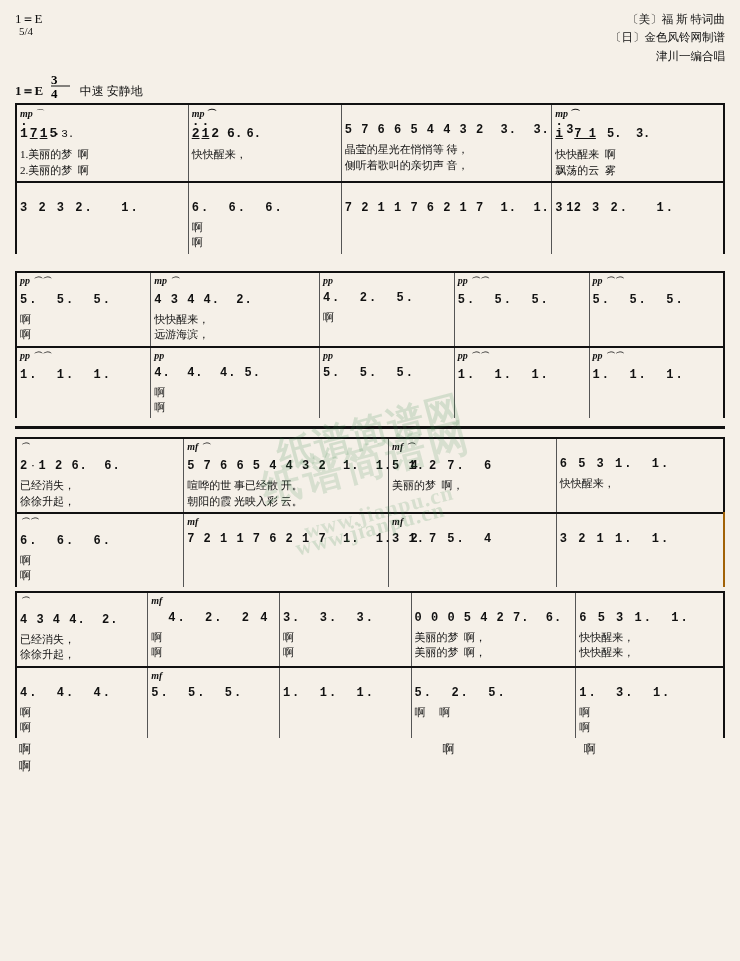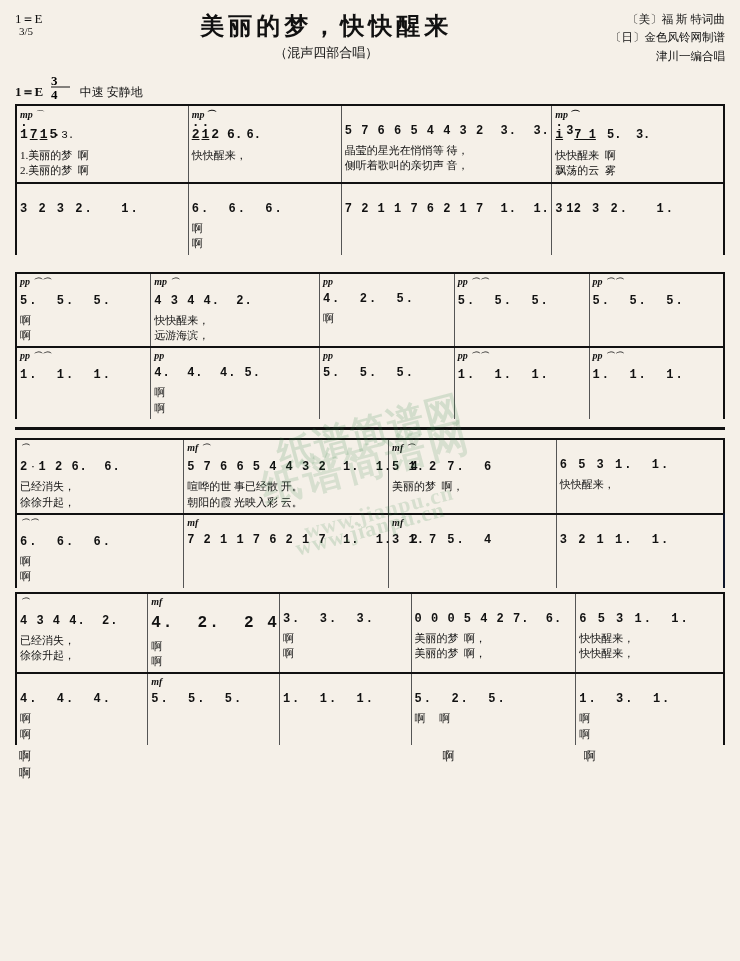--- a/index.html
+++ b/index.html
@@ -133,25 +133,21 @@
 
   </style>
 </head>
 <body>
 
 <div class="page">
 
   <div class="top-area">
     <div class="top-left">
       <span class="key-sig">1＝E</span>
-      <span class="key-sig" style="font-size:11px; vertical-align:super; display:inline-block; line-height:1; margin-left:4px; position:relative; top:-2px;">3/5</span>
-    </div>
-    <div class="title-section">
-      <div class="main-title">美丽的梦，快快醒来</div>
-      <div class="subtitle">（混声四部合唱）</div>
+      <span class="key-sig" style="font-size:11px; vertical-align:super; display:inline-block; line-height:1; margin-left:4px; position:relative; top:-2px;">5/4</span>
     </div>
     <div class="source-info">
       <div>〔美〕福 斯 特词曲</div>
       <div>〔日〕金色风铃网制谱</div>
       <div>津川一编合唱</div>
     </div>
   </div>
 
   <div style="display:flex; align-items:baseline; gap:8px; margin-bottom:3px; font-size:12px;">
     <span style="font-size:13px; font-weight:bold;">1＝E &nbsp;<span style="display:inline-block; width:22px; height:28px; position:relative; top:4px;">
@@ -396,21 +392,21 @@
           </div>
           <div class="ly">&nbsp;</div>
         </td>
         <td style="width:18%;">
           <div class="dy"><em>mf</em></div>
           <div class="note-row" style="font-size:12px; font-weight:bold; letter-spacing:2px;">
             3&nbsp;2&nbsp;7&nbsp;5.&nbsp;&nbsp;4
           </div>
           <div class="ly">&nbsp;</div>
         </td>
-        <td style="width:18%; border-right:2px solid #0f172a;margin-left:8px;">
+        <td style="width:18%; border-right:2px solid #a16207;margin-left:8px;">
           <div class="dy">&nbsp;</div>
           <div class="note-row" style="font-size:12px; font-weight:bold; letter-spacing:2px;">
             3&nbsp;2&nbsp;1&nbsp;1.&nbsp;&nbsp;1.
           </div>
           <div class="ly">&nbsp;</div>
         </td>
       </tr>
     </tbody>
       </table>
 
@@ -419,21 +415,21 @@
           <tr>
         <td style="width:16%; border-left:2px solid #111;">
           <div class="dy"><span style="font-size:9px;">⌒</span></div>
           <div class="note-row" style="font-size:12px; font-weight:bold; letter-spacing:1px;">
             4&nbsp;3&nbsp;4&nbsp;4.&nbsp;&nbsp;2.
           </div>
           <div class="ly">已经消失，<br>徐徐升起，</div>
         </td>
         <td style="width:16%;">
           <div class="dy"><em>mf</em></div>
-          <div class="note-row" style="font-size:16px; font-weight:bold; letter-spacing:2px;">
+          <div class="note-row" style="font-size:12px; font-weight:bold; letter-spacing:2px;margin-left:17px;">
             4.&nbsp;&nbsp;2.&nbsp;&nbsp;2&nbsp;4
           </div>
           <div class="ly">啊<br>啊</div>
         </td>
         <td style="width:16%;">
           <div class="dy">&nbsp;</div>
           <div class="note-row" style="font-size:12px; font-weight:bold; letter-spacing:2px;">
             3.&nbsp;&nbsp;3.&nbsp;&nbsp;3.
           </div>
           <div class="ly">啊<br>啊</div>

